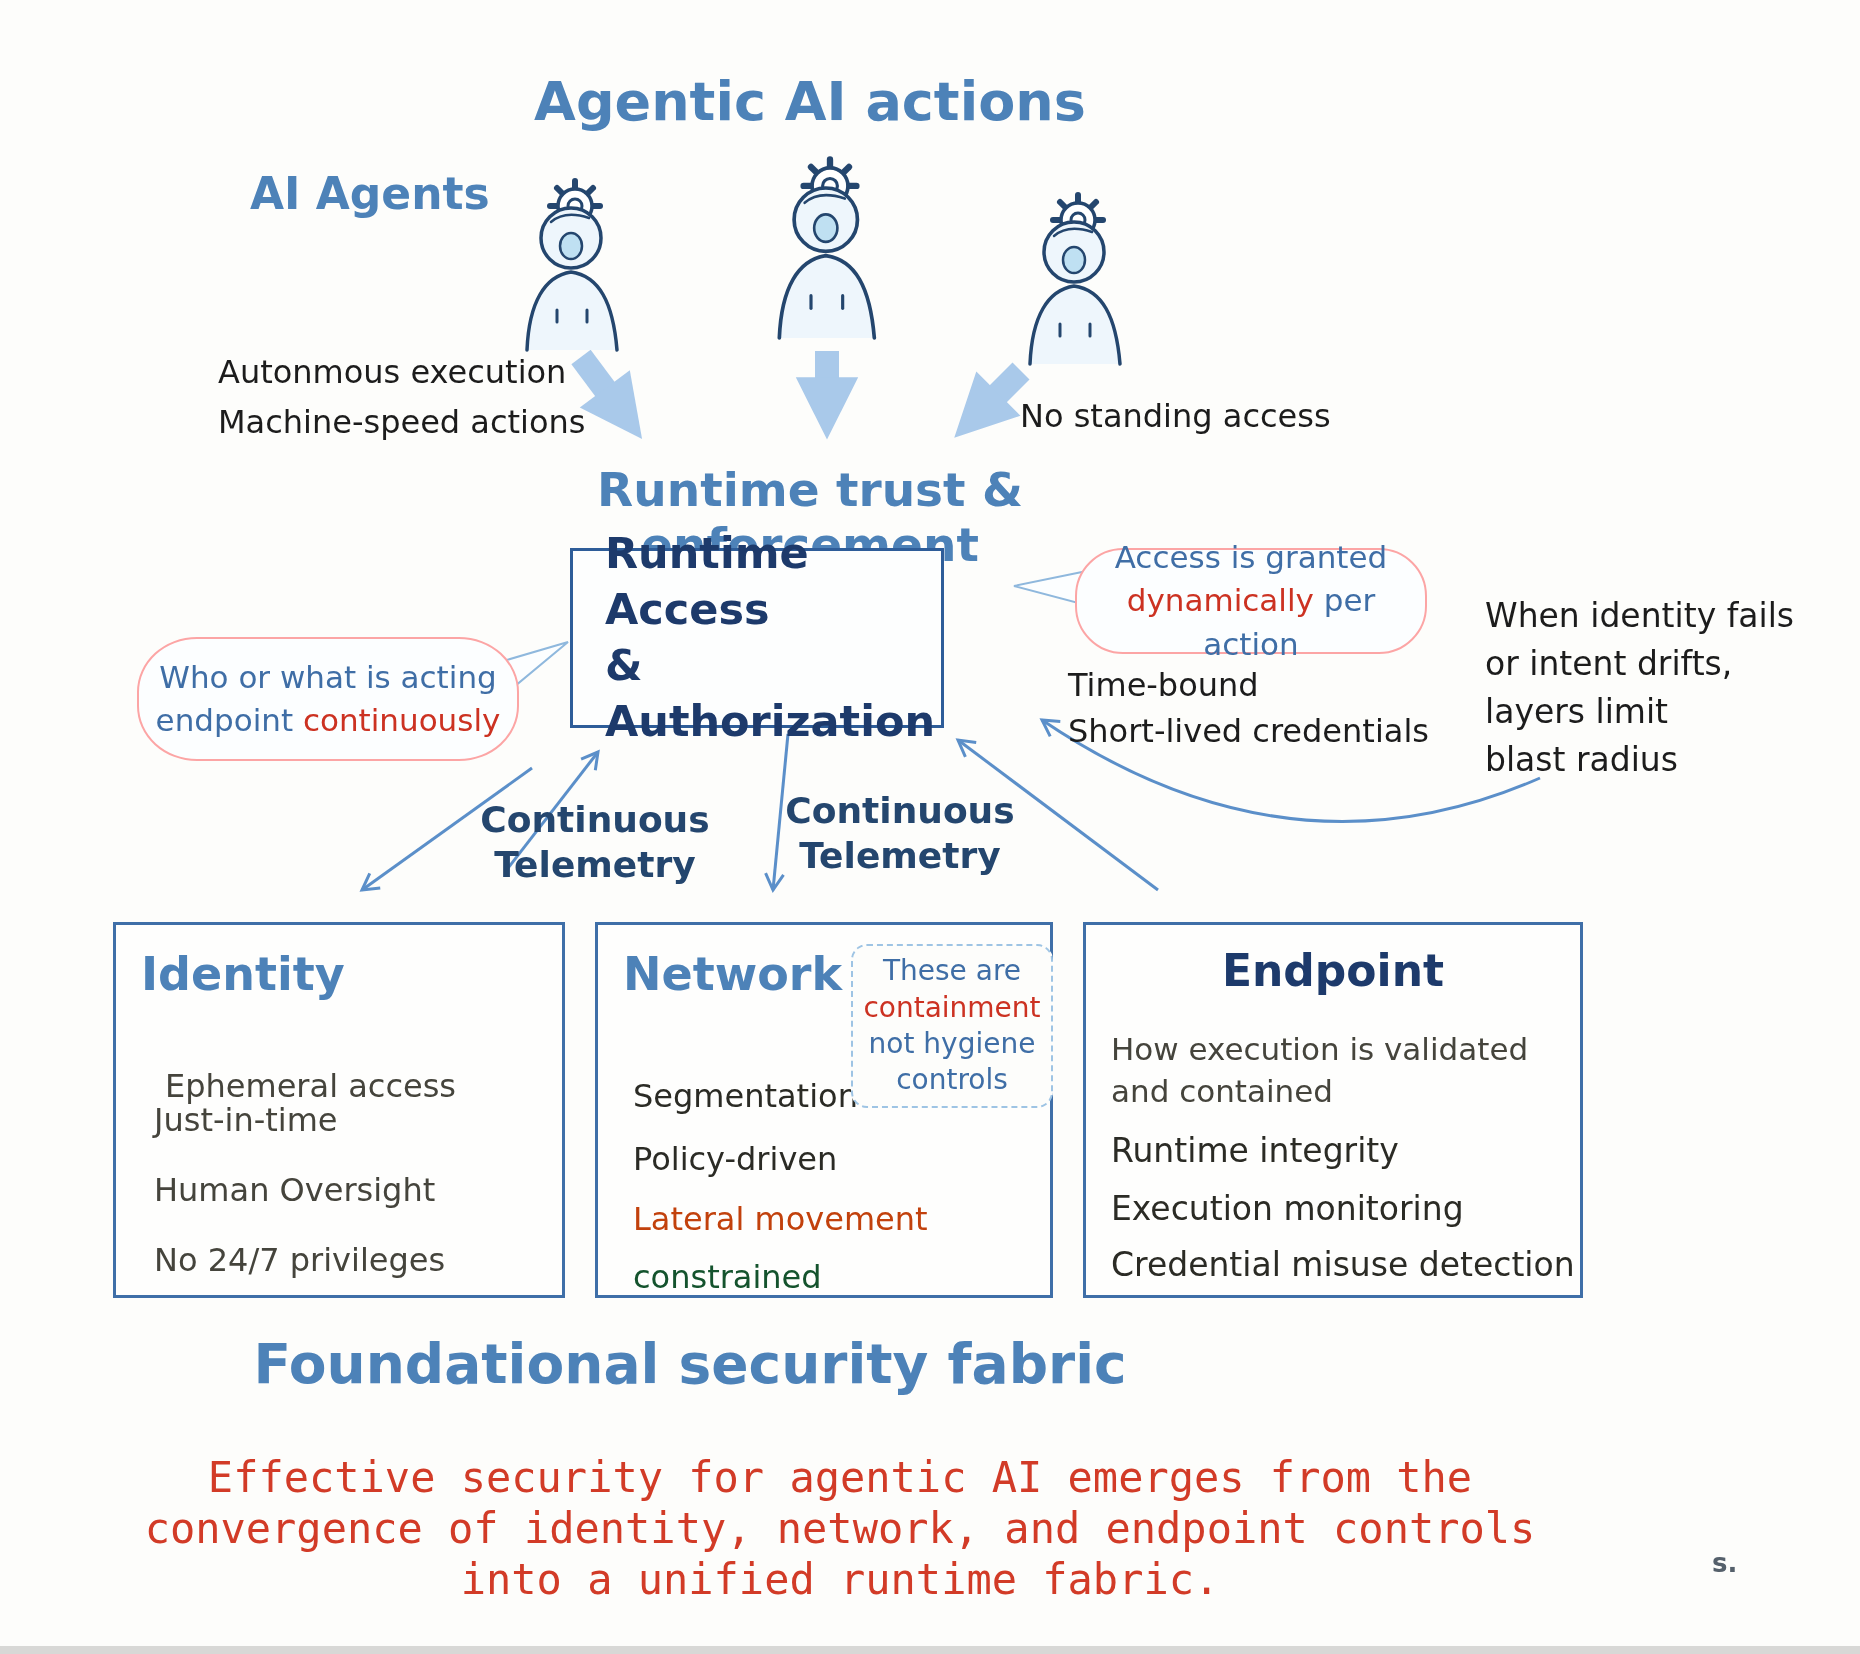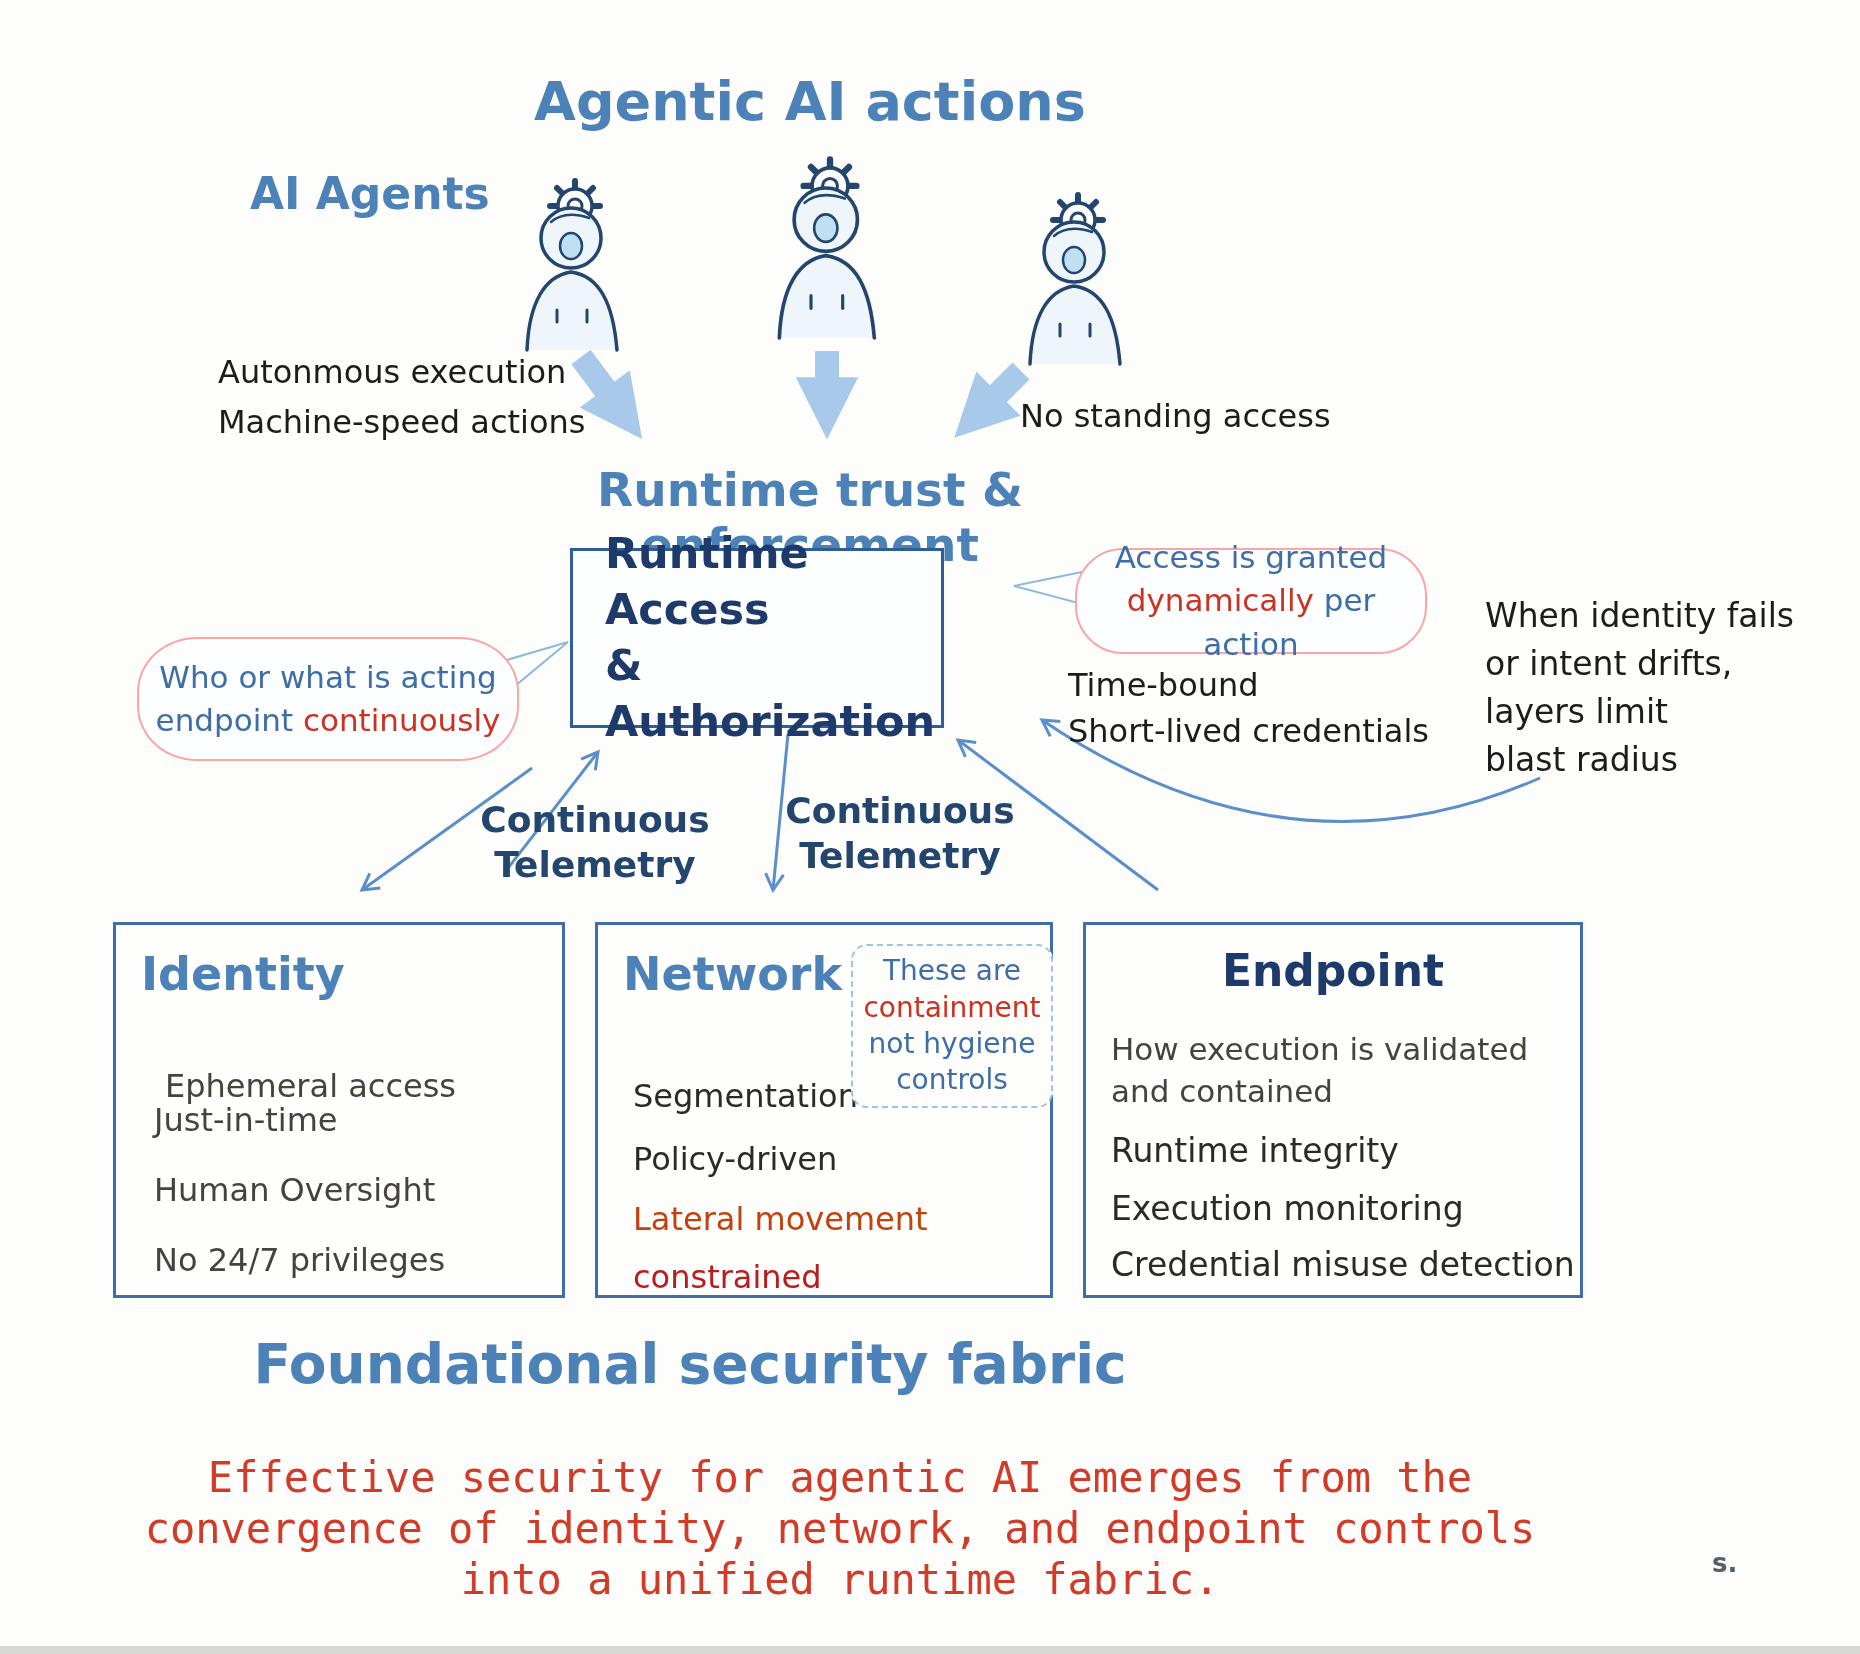--- a/index.html
+++ b/index.html
@@ -180,21 +180,21 @@
     <div class="p-item" style="left:38px; top:246px;">Human Oversight</div>
     <div class="p-item" style="left:38px; top:316px;text-align:right;">No 24/7 privileges</div>
   </div>
 
   
   <div class="abs pillar pillar-network">
     <div class="pillar-title-blue">Network</div>
     <div class="p-item" style="left:35px; top:152px; color:#2b2b25;">Segmentation</div>
     <div class="p-item" style="left:35px; top:215px; color:#2b2b25;">Policy-driven</div>
     <div class="p-item" style="left:35px; top:275px; color:#c2410c;">Lateral movement</div>
-    <div class="p-item" style="left:35px; top:333px; color:#b91c1c;">constrained</div>
+    <div class="p-item" style="left:35px; top:333px; color:#14532d;">constrained</div>
   </div>
 
   
   <div class="abs net-bubble">
     <div class="nb-blue">These are</div>
     <div class="nb-red">containment</div>
     <div class="nb-blue">not hygiene</div>
     <div class="nb-blue">controls</div>
   </div>
 

